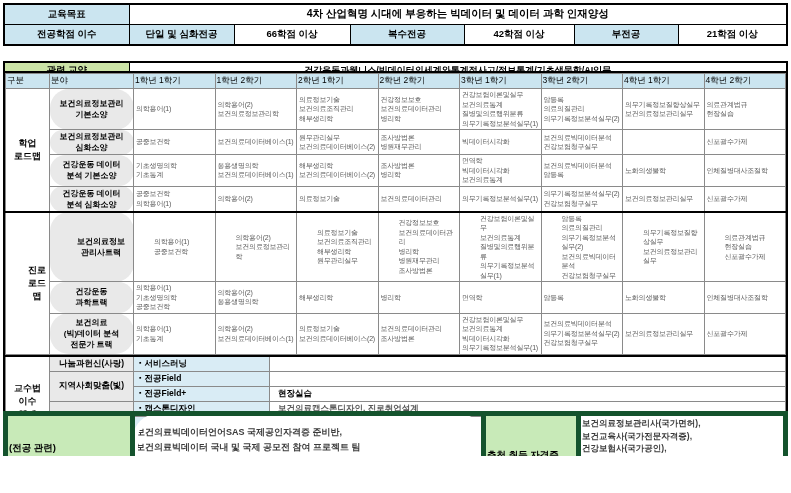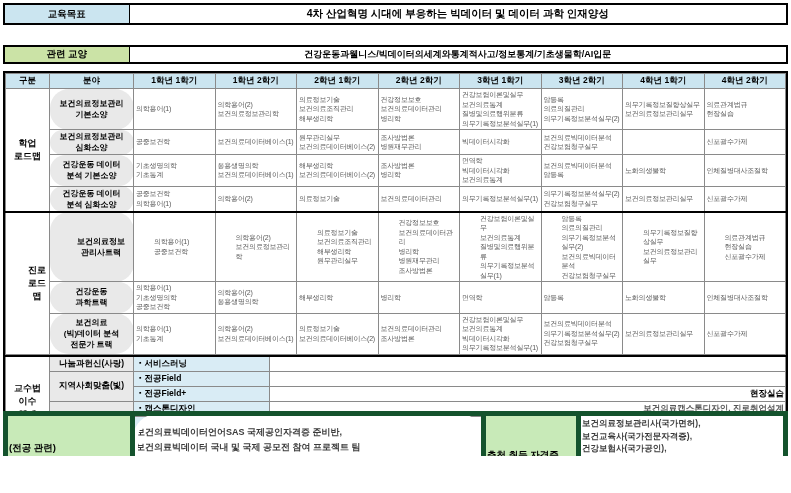--- a/index.html
+++ b/index.html
@@ -18,33 +18,33 @@
 
   
   .t2{border:2px solid #000;}
   .t2 td{border:1px solid #000;text-align:center;}
   .lab-green{background:#cbe3a6;font-weight:bold;font-size:9.5px;}
   .lib-val{background:#fff;font-weight:bold;font-size:9px;}
 
   
   .wrap3{border:2px solid #000;}
   .grid td{border:1px solid #8a8a8a;}
-  .hdr td{background:#cbe5f0;font-weight:bold;font-size:8.5px;text-align:center;height:13px;}
+  .hdr td{background:#cbe5f0;font-weight:normal;font-size:8.5px;height:13px;}
   .sect{background:#fff;font-weight:bold;font-size:9px;text-align:center;white-space:pre-line;border-right:1px solid #8a8a8a;}
   .field{background:#e9e9e9;font-weight:bold;font-size:8px;text-align:center;white-space:pre-line;line-height:11px;border-radius:19px;}
   .course{background:#fff;font-size:7px;color:#595959;text-align:left;padding:1px 2px;
           white-space:pre-line;line-height:9.5px;letter-spacing:-0.2px;}
   tr.sep td{border-top:2px solid #000;padding-left:20px;}
 
   
   .teach{border-top:2px solid #000;}
   .tgroup{background:#e9e9e9;font-weight:bold;font-size:8.5px;text-align:center;}
   .titem{background:#d9ecf5;font-weight:bold;font-size:8.5px;text-align:left;padding-left:5px;height:14px;}
   .titem .blt{font-size:7px;margin-right:3px;vertical-align:1px;}
-  .tval{background:#fff;font-weight:bold;font-size:8.5px;text-align:right;padding-left:8px;}
+  .tval{background:#fff;font-weight:bold;font-size:8.5px;text-align:left;padding-left:8px;}
   .tval.gray{color:#595959;}
 
   
   .t4{border:2px solid #000;height:100%;}
   .t4 td{border:5px solid #14532d;text-align:left;}
   .big-green{background:#c8eab8;font-weight:bold;font-size:9.5px;white-space:pre-line;line-height:14px;}
   .prog{background:#fff;font-weight:bold;font-size:9px;color:#3b3b3b;white-space:pre-line;line-height:15px;border-radius:24px;}
   .cert{background:#fff;font-weight:bold;font-size:8.5px;color:#3b3b3b;white-space:pre-line;line-height:12.5px;}
 </style>
 </head>
@@ -61,25 +61,34 @@
           <col style="width:114px">
           <col style="width:110px">
           <col style="width:104px">
           <col>
         </colgroup>
       <tbody>
           <tr style="height:20px;">
         <td class="lab-blue">교육목표</td>
         <td class="obj-title" colspan="6">4차 산업혁명 시대에 부응하는 빅데이터 및 데이터 과학 인재양성</td>
       </tr>
+      <tr style="height:21px;">
+        <td class="lab-blue">전공학점 이수</td>
+        <td class="lab-blue">단일 및 심화전공</td>
+        <td class="val-white">66학점 이상</td>
+        <td class="lab-blue">복수전공</td>
+        <td class="val-white">42학점 이상</td>
+        <td class="lab-blue">부전공</td>
+        <td class="val-white">21학점 이상</td>
+      </tr>
     </tbody>
       </table>
   </div>
 
-  <div class="blk" style="top:45px;">
+  <div class="blk" style="top:61px;">
     <table class="t2">
       <colgroup>
           <col style="width:125px">
           <col>
         </colgroup>
       <tbody>
           <tr style="height:16px;">
         <td class="lab-green">관련 교양</td>
         <td class="lib-val">건강운동과웰니스/빅데이터의세계와통계적사고/정보통계/기초생물학/AI입문</td>
       </tr>

